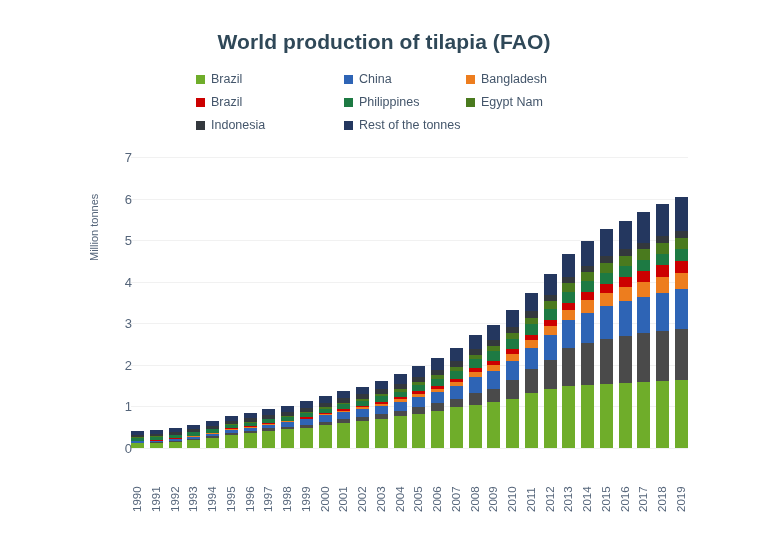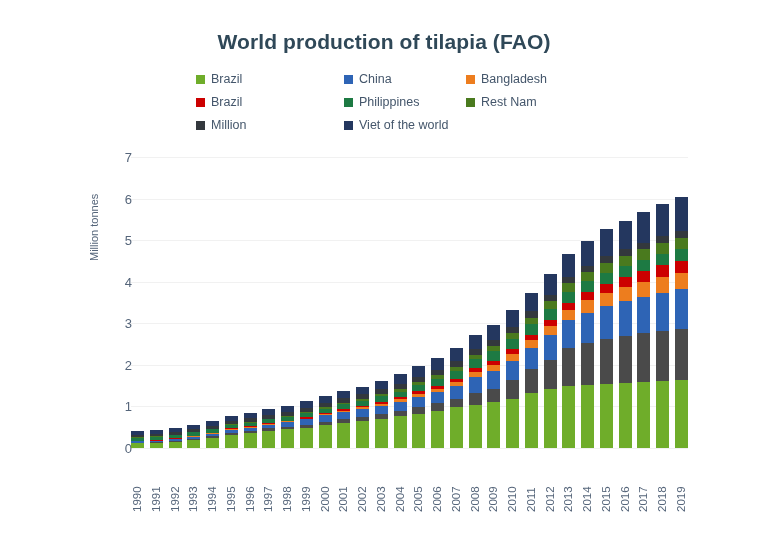--- a/index.html
+++ b/index.html
@@ -100,29 +100,29 @@
       <div class="legend-item">
         <span class="legend-swatch" style="background: rgb(204, 0, 0);"></span>
         <span>Brazil</span>
       </div>
       <div class="legend-item">
         <span class="legend-swatch" style="background: rgb(29, 122, 67);"></span>
         <span>Philippines</span>
       </div>
       <div class="legend-item">
         <span class="legend-swatch" style="background: rgb(74, 122, 30);"></span>
-        <span>Rest Nam</span>
+        <span>Egypt Nam</span>
       </div>
       <div class="legend-item">
         <span class="legend-swatch" style="background: rgb(51, 56, 61);"></span>
-        <span>Million</span>
+        <span>Indonesia</span>
       </div>
       <div class="legend-item">
         <span class="legend-swatch" style="background: rgb(36, 55, 95);"></span>
-        <span>Viet of the world</span>
+        <span>Rest of the tonnes</span>
       </div>
     </div>
 
   <div class="plot-wrap">
       <div class="gridline" style="top: 157px;"></div>
       <div class="gridline" style="top: 198.571px;"></div>
       <div class="gridline" style="top: 240.143px;"></div>
       <div class="gridline" style="top: 281.714px;"></div>
       <div class="gridline" style="top: 323.286px;"></div>
       <div class="gridline" style="top: 364.857px;"></div>

